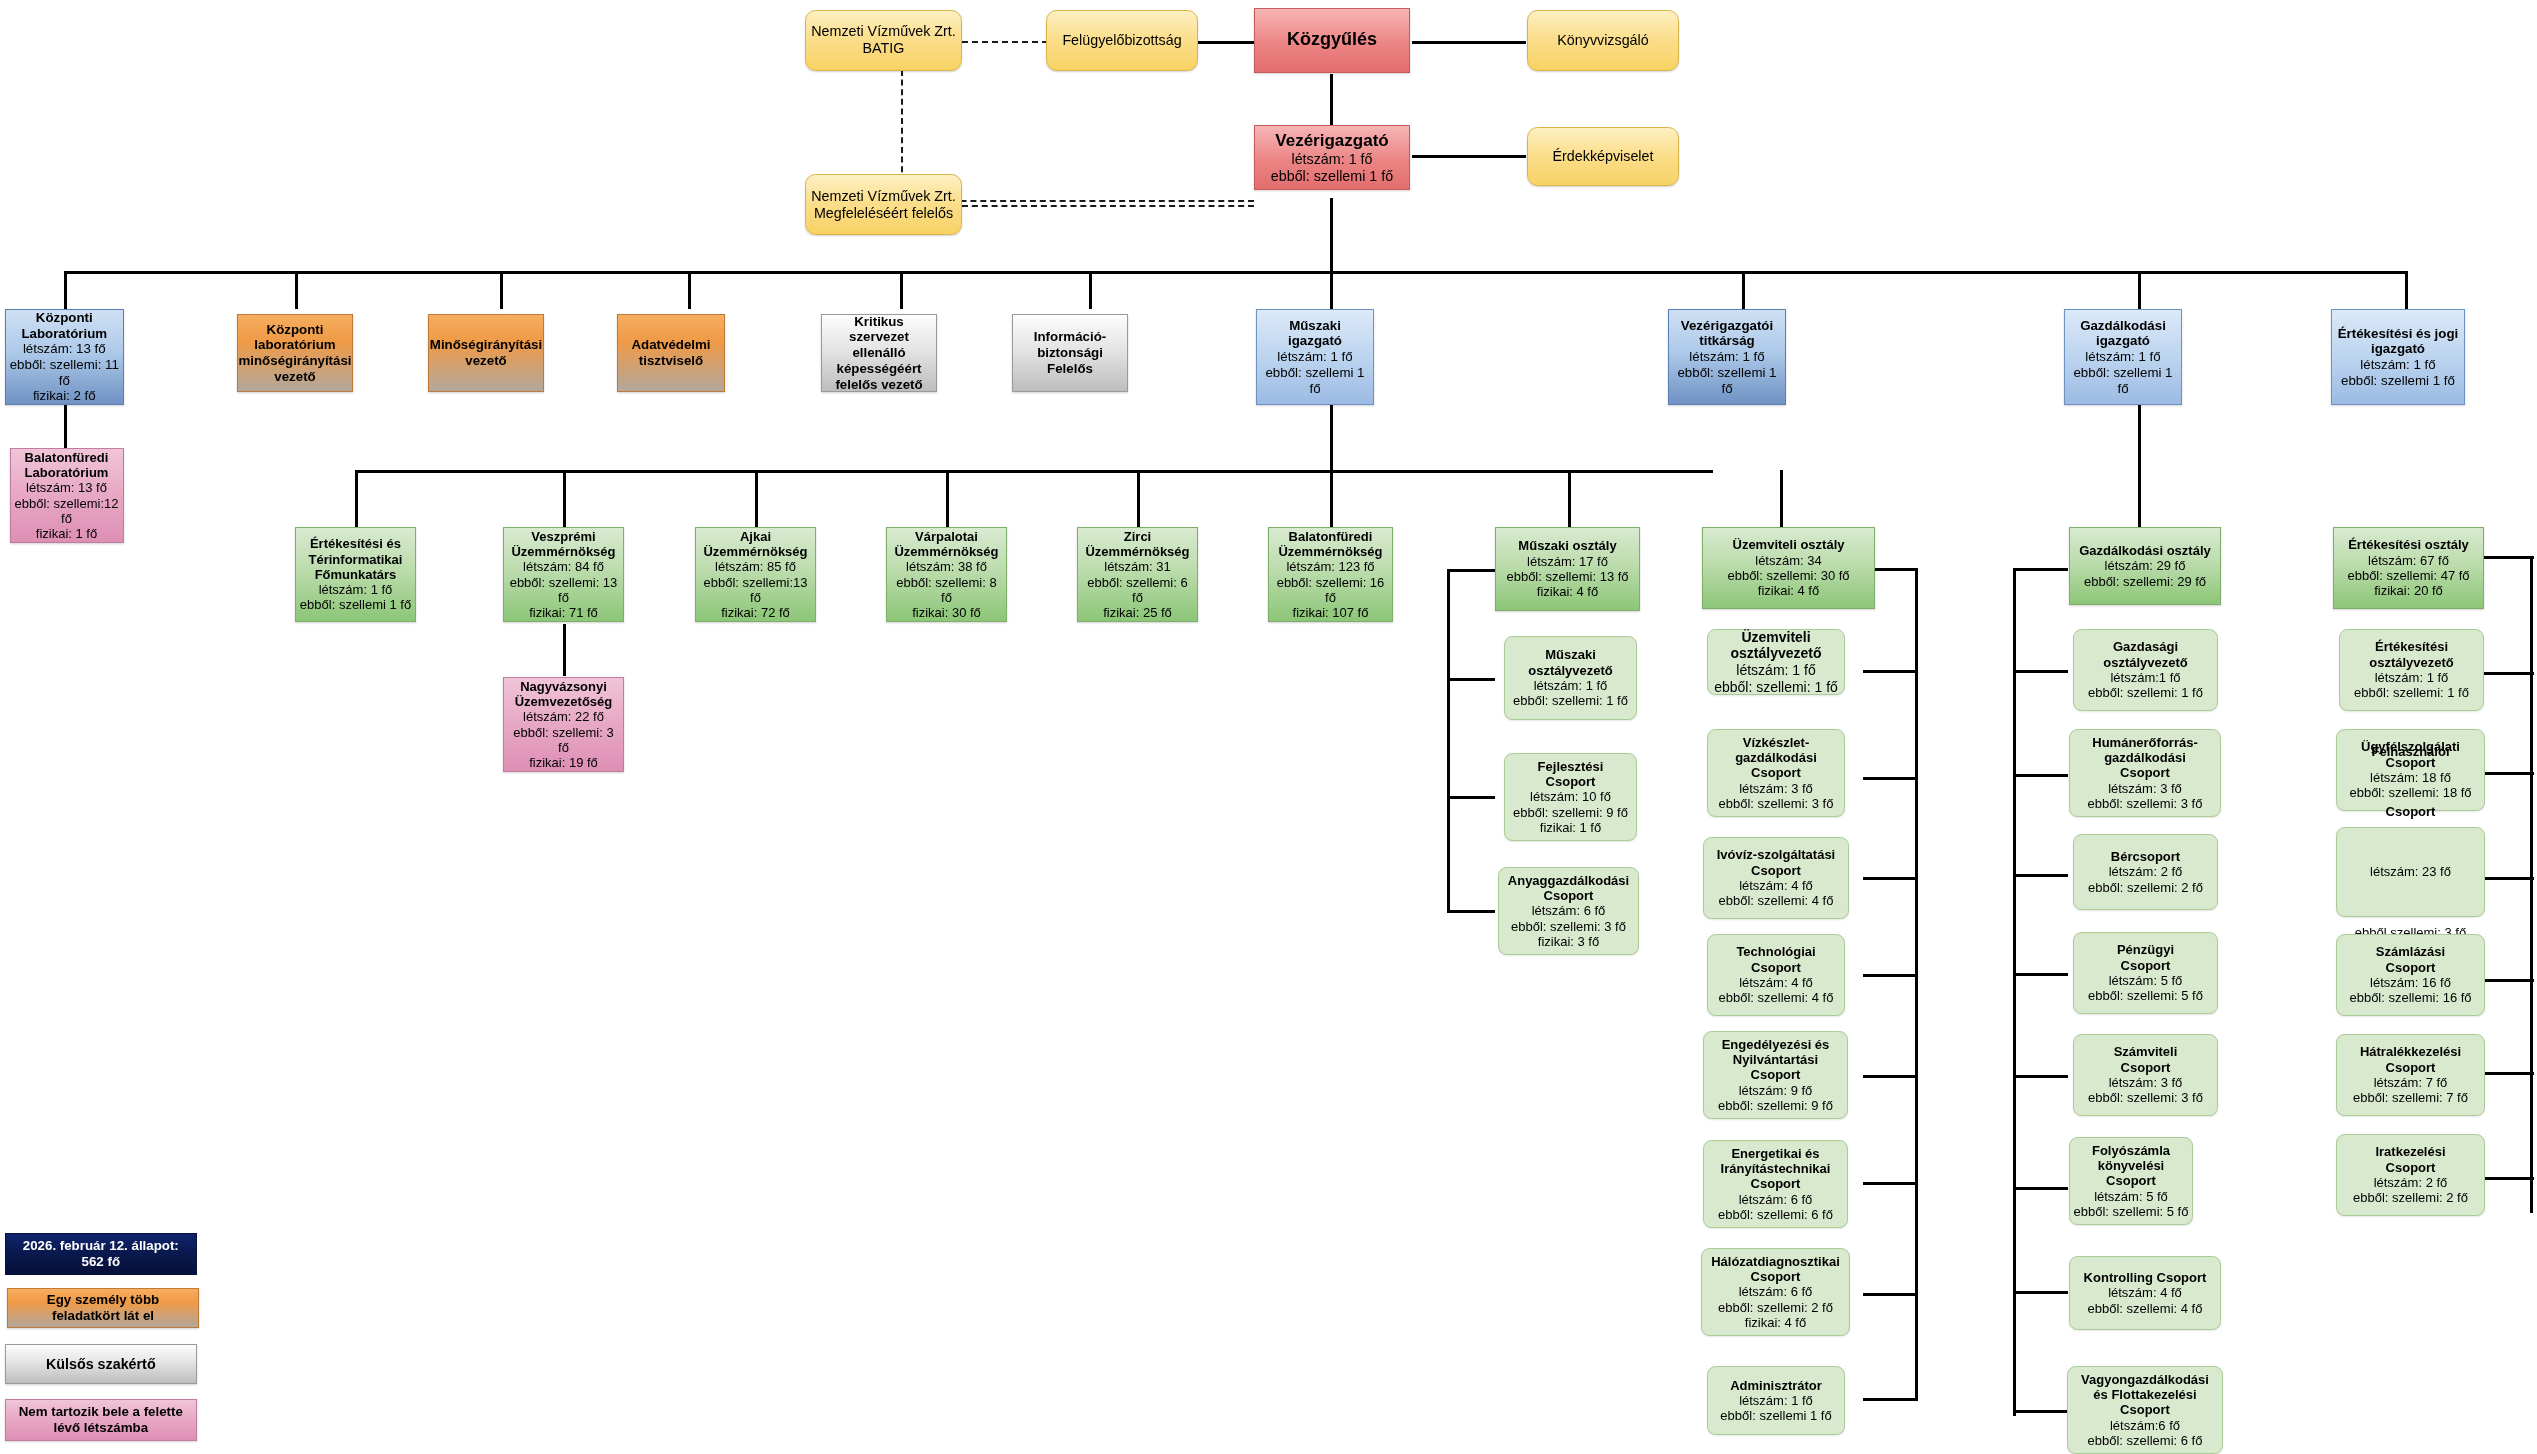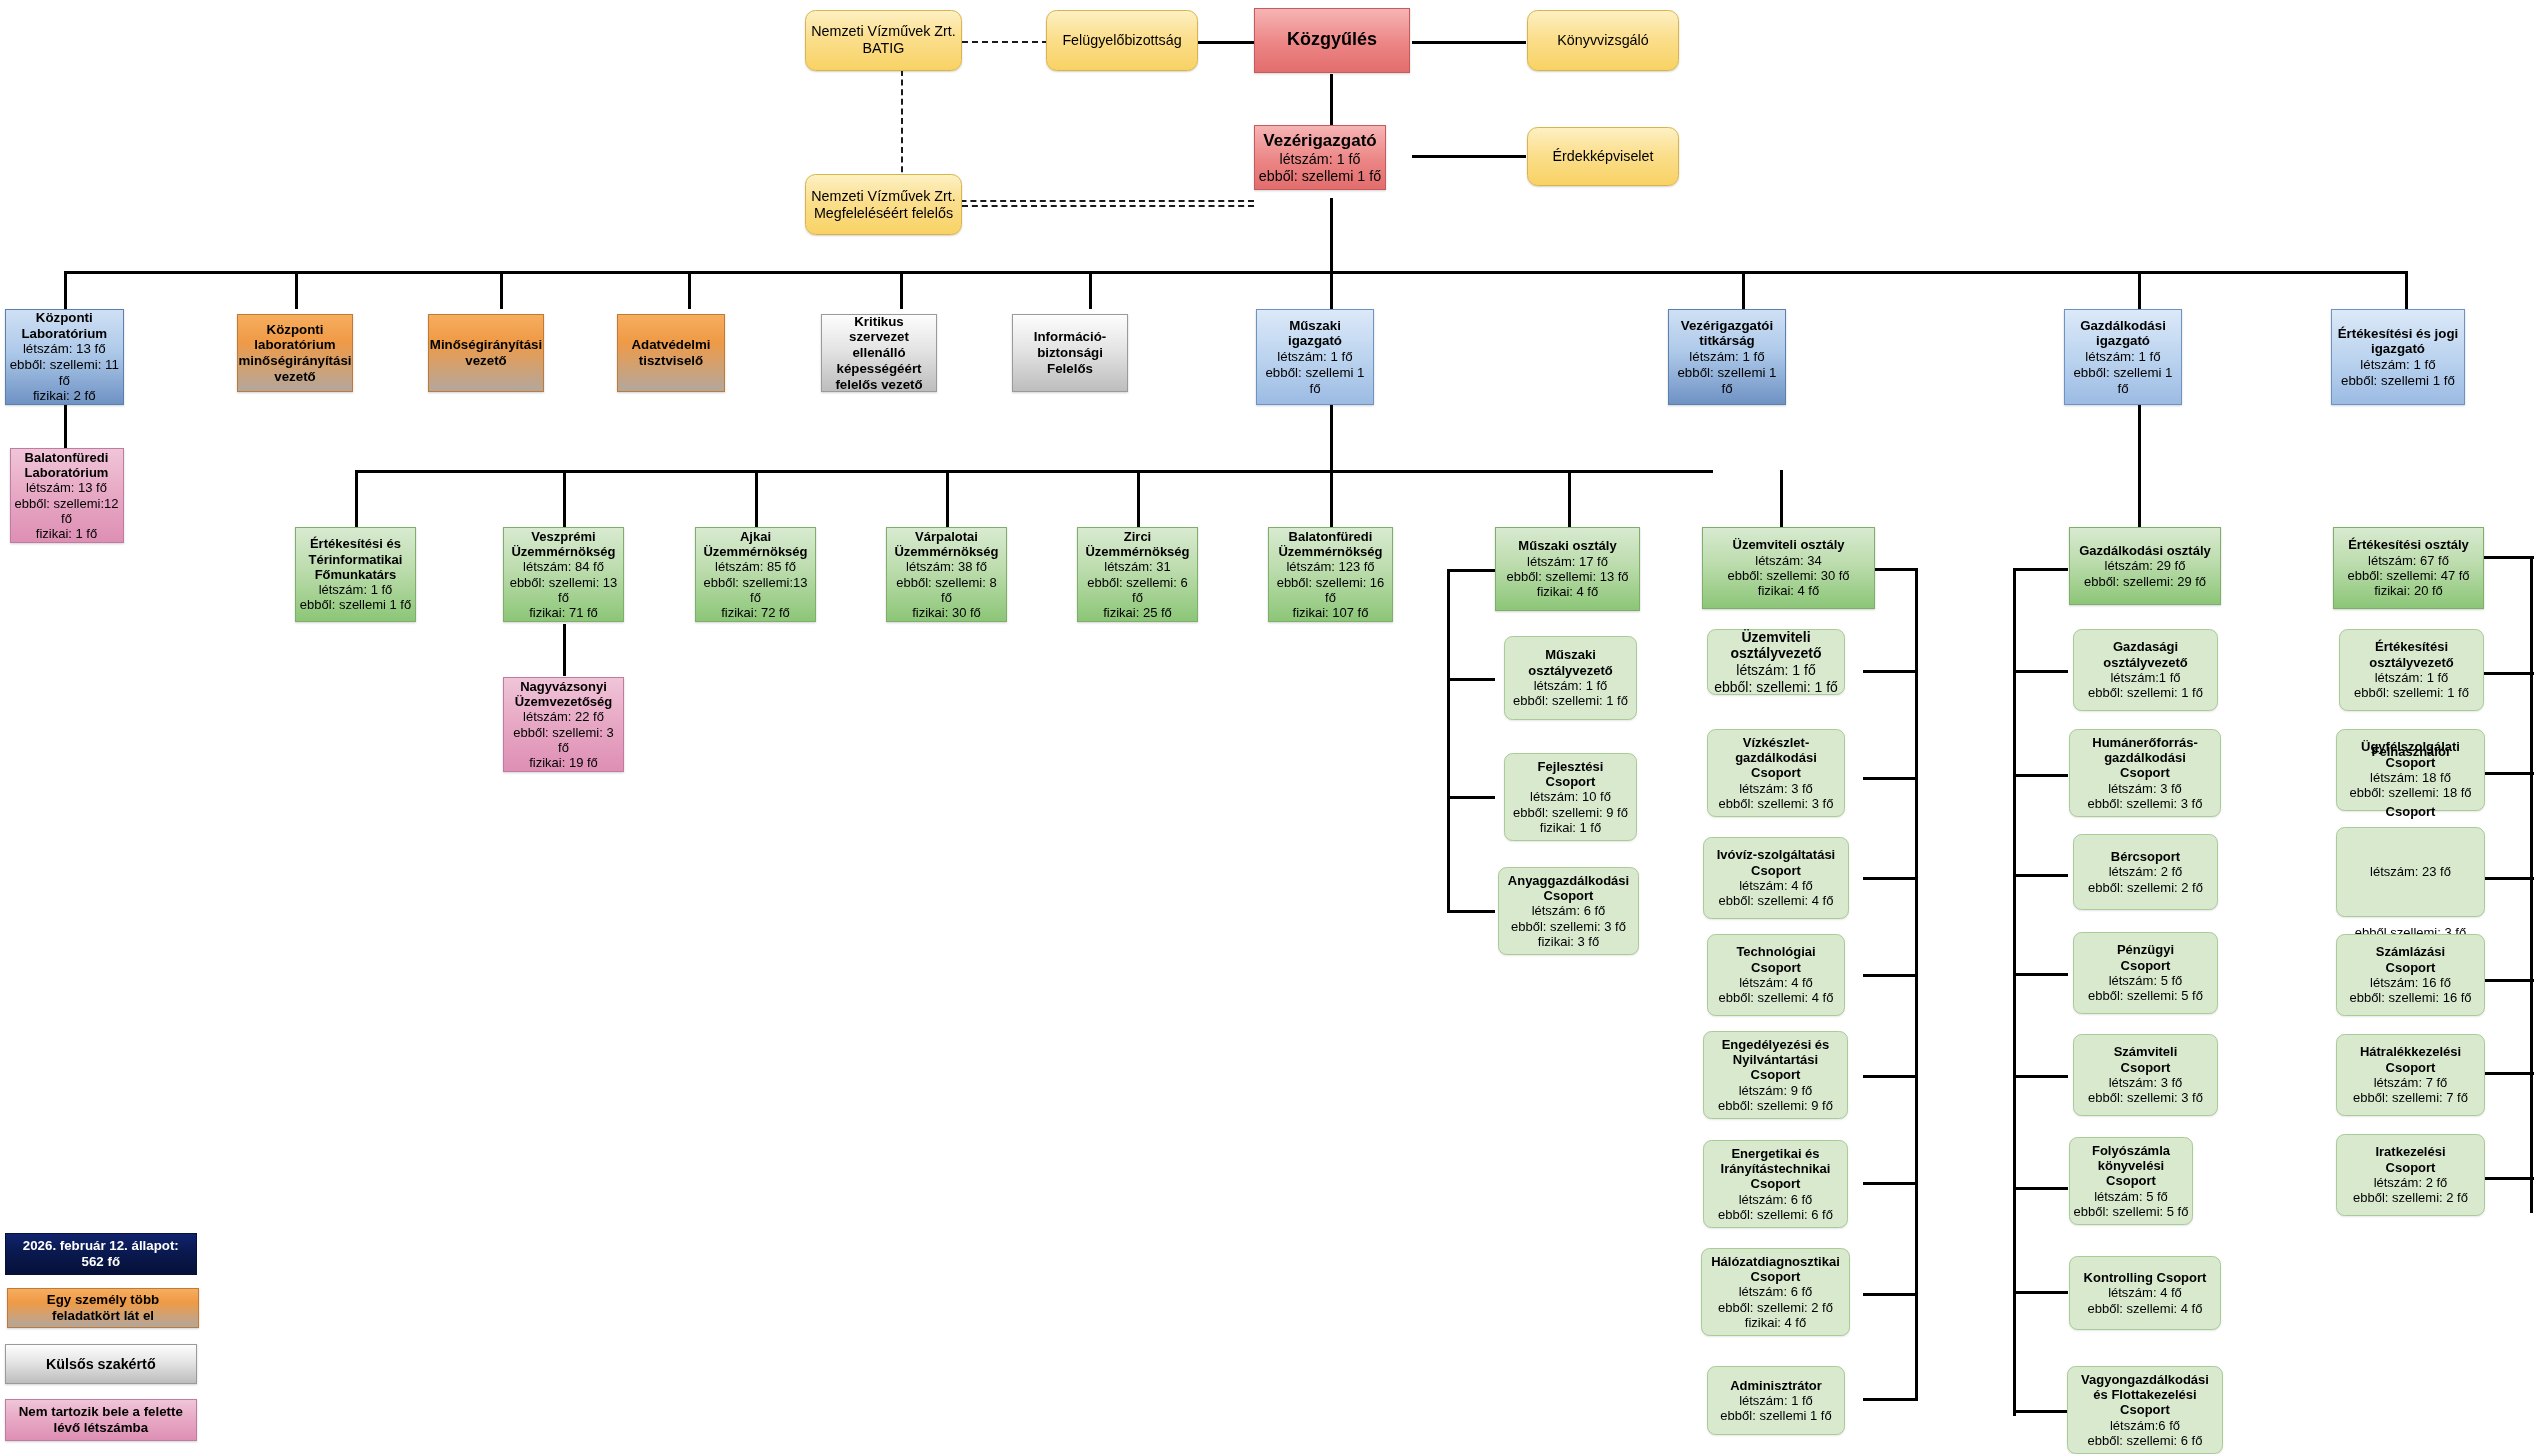--- a/index.html
+++ b/index.html
@@ -197,21 +197,21 @@
   </div>
 
   <div class="node p-red" style="left:1254px;top:7.6px;width:156px;height:65px;font-size:18px;">
     <span class="ttl">Közgyűlés</span>
   </div>
 
   <div class="node p-yellow" style="left:1527px;top:9.5px;width:152px;height:61px;font-size:14.3px;">
     <span class="sub">Könyvvizsgáló</span>
   </div>
 
-  <div class="node p-red" style="left:1254px;top:125px;width:132px;height:65px;font-size:14.3px;text-align:center;">
+  <div class="node p-red" style="left:1254px;top:125px;width:156px;height:65px;font-size:14.3px;text-align:center;">
     <span class="ttl" style="font-size:17px;">Vezérigazgató</span>
     <span class="sub">létszám: 1 fő</span>
     <span class="sub">ebből: szellemi 1 fő</span>
   </div>
 
   <div class="node p-yellow" style="left:1527px;top:127px;width:152px;height:59px;font-size:14.3px;">
     <span class="sub">Érdekképviselet</span>
   </div>
 
   <div class="node p-yellow" style="left:805px;top:174px;width:157px;height:61px;font-size:14.3px;">

